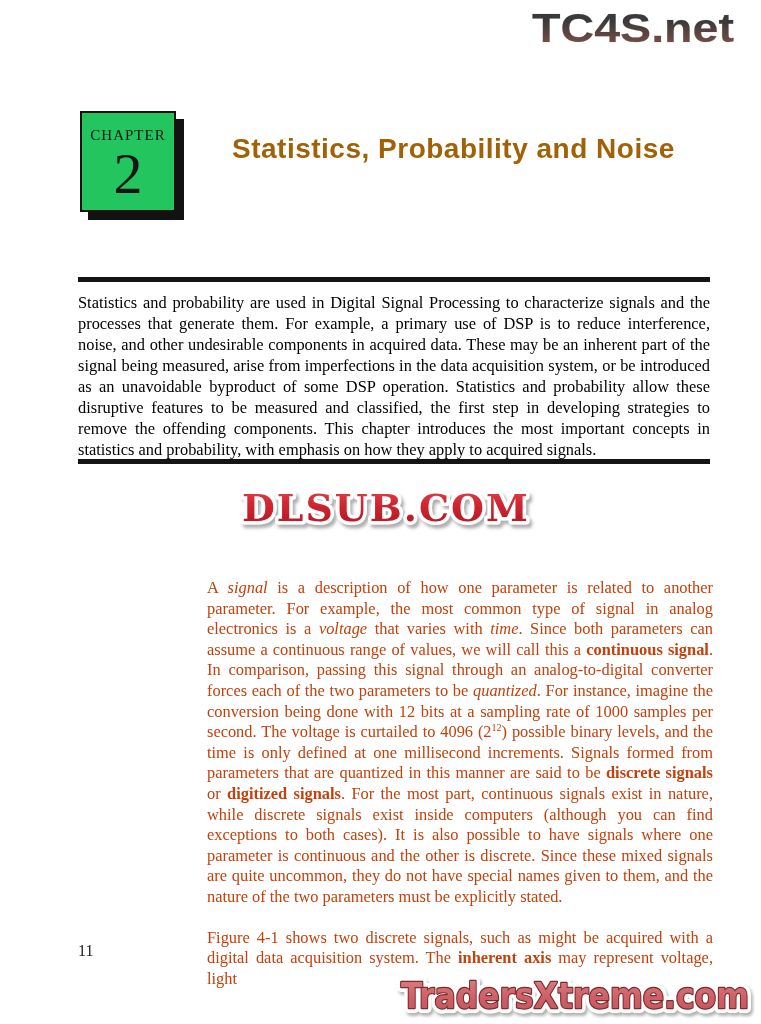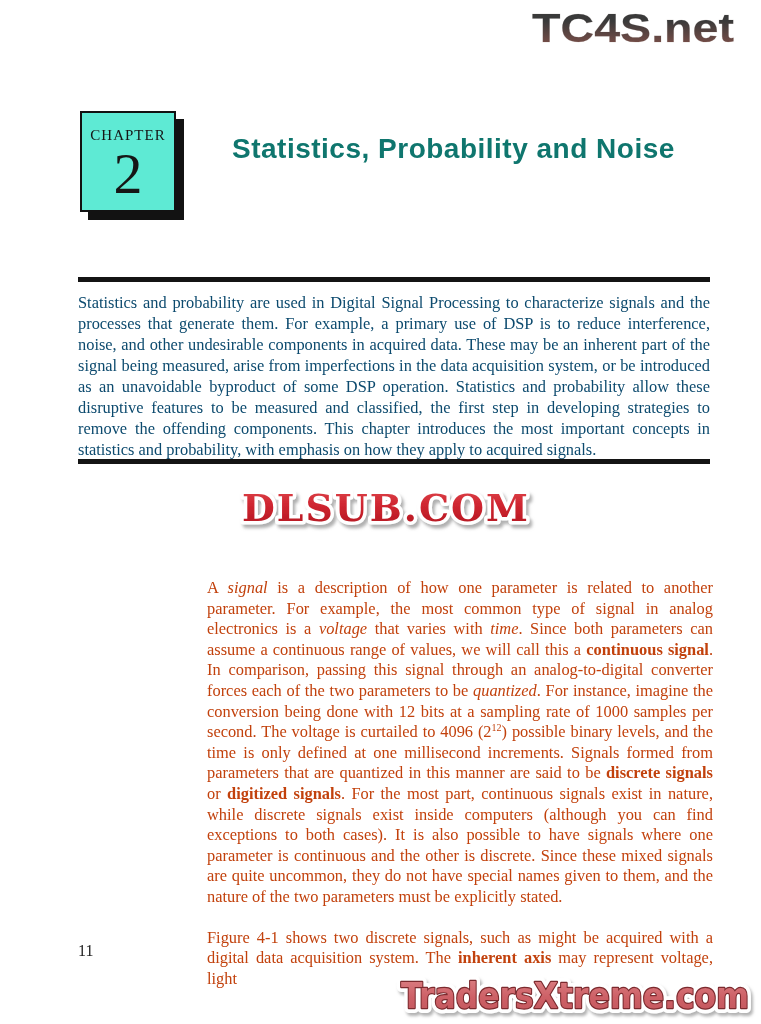--- a/index.html
+++ b/index.html
@@ -16,21 +16,21 @@
   }
 
   
   .wm-top { position: absolute; top: 2px; right: 20px; }
 
   
   .chapter-box {
     position: absolute;
     left: 80px; top: 111px;
     width: 96px; height: 101px;
-    background: #5eead4;
+    background: #22c55e;
     border: 2px solid #121212;
     box-shadow: 8px 8px 0 #121212;
     text-align: center;
   }
   .chapter-label {
     margin-top: 14px;
     font-family: "Liberation Serif", serif;
     font-size: 15px;
     letter-spacing: 1px;
     color: #161616;
@@ -42,42 +42,42 @@
     color: #161616;
   }
 
   .chapter-title {
     position: absolute;
     left: 232px; top: 133px;
     font-family: "Liberation Sans", sans-serif;
     font-weight: bold;
     font-size: 28px;
     letter-spacing: 0.5px;
-    color: #0f766e;
+    color: #a16207;
     white-space: nowrap;
   }
 
   .rule {
     position: absolute;
     left: 78px;
     width: 632px;
     height: 5px;
     background: #141414;
   }
   .rule-1 { top: 277px; }
   .rule-2 { top: 459px; }
 
   .intro {
     position: absolute;
     left: 78px; top: 292px;
     width: 632px;
     font-size: 16.4px;
     line-height: 21px;
     text-align: justify;
-    color: #0c4a6e;
+    color: #000000;
   }
 
   .wm-middle { position: absolute; left: 236px; top: 479px; }
 
   .section-heading {
     position: absolute;
     left: 78px; top: 539px;
     font-family: "Liberation Sans", sans-serif;
     font-weight: bold;
     font-size: 19.5px;

